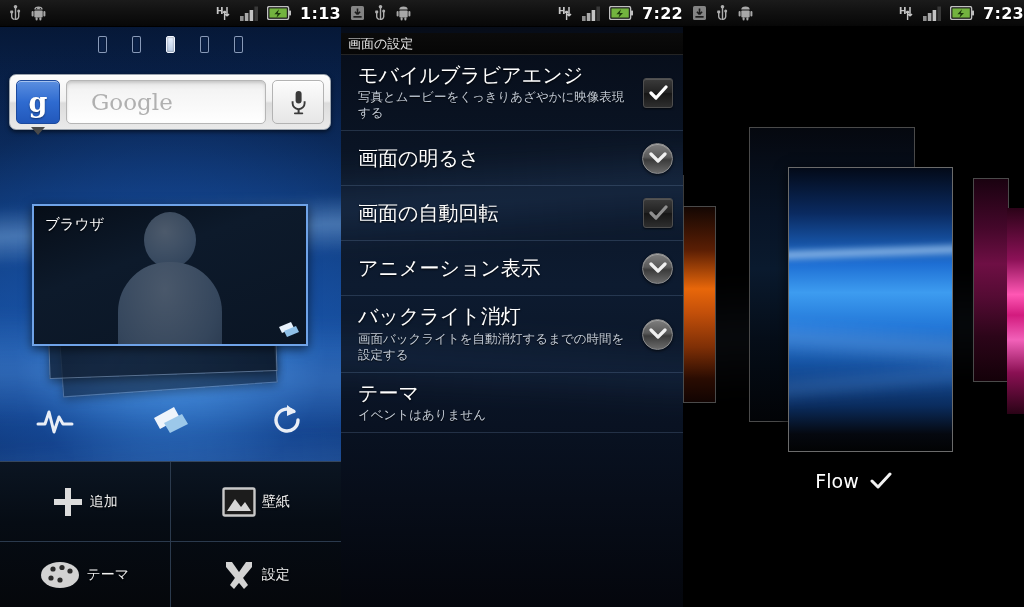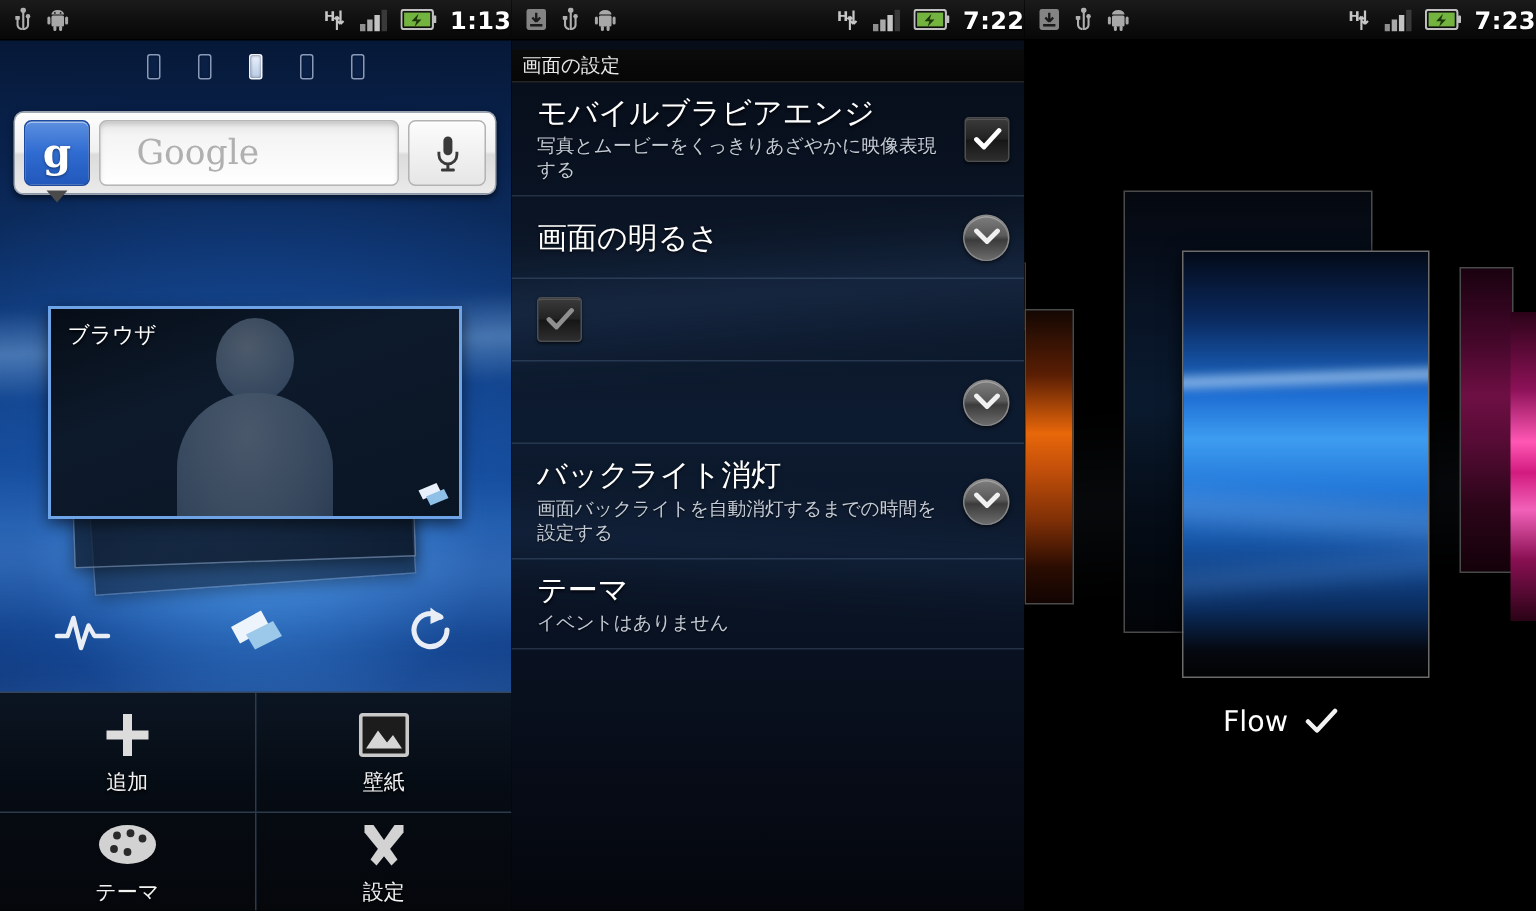--- a/index.html
+++ b/index.html
@@ -106,21 +106,21 @@
   .ts-tools{ position:absolute; left:0; top:400px; width:341px; display:flex; justify-content:center; gap:76px; z-index:6; }
   .ts-tool{ width:40px; height:40px; display:flex; align-items:center; justify-content:center; }
 
   
   .optmenu{
     position:absolute; left:0; bottom:0; width:341px; height:146px; z-index:20;
     background:linear-gradient(to bottom,#0b1522 0%,#060c14 42%,#05070b 100%);
     border-top:1px solid #35465c;
     display:grid; grid-template-columns:1fr 1fr; grid-template-rows:80px 66px;
   }
-  .optcell{ position:relative; display:flex; flex-direction:column; align-items:center; justify-content:center; gap:6px; }
+  .optcell{ position:relative; display:flex; flex-direction:row; align-items:center; justify-content:center; gap:6px; }
   .optcell.tl{ border-right:1px solid #2b3a4d; border-bottom:1px solid #2b3a4d; }
   .optcell.tr{ border-bottom:1px solid #2b3a4d; }
   .optcell.bl{ border-right:1px solid #2b3a4d; }
   .opt-lbl{ color:#f2f2f2; font-size:14px; text-shadow:0 1px 2px #000; }
   .opt-ico{ height:34px; display:flex; align-items:center; justify-content:center; }
 
   
   .dockrow{ position:absolute; left:0; bottom:0; width:341px; height:66px; display:flex; align-items:center; z-index:15; }
   .dockitem{ flex:1; display:flex; flex-direction:column; align-items:center; justify-content:center; gap:3px; opacity:.40; }
   .dock-lbl{ color:#cfcfcf; font-size:11px; }
@@ -516,29 +516,33 @@
           <div class="set-title">画面の明るさ</div>
         </div>
         <div class="chev">
           <svg width="18" height="12" viewBox="0 0 18 12">
             <path d="M2 2 L9 9 L16 2" stroke="#f0f0f0" stroke-width="3.2" fill="none" stroke-linecap="round" stroke-linejoin="round"></path>
           </svg>
         </div>
       </div>
 
       <div class="set-row">
+        <div class="set-txt">
+          <div class="set-title">画面の自動回転</div>
+        </div>
         <div class="cbox">
           <svg width="19" height="16" viewBox="0 0 19 16">
             <path d="M2 8 L7 13 L17 2" stroke="#8f8f8f" stroke-width="3.2" fill="none" stroke-linecap="round" stroke-linejoin="round"></path>
           </svg>
         </div>
       </div>
 
       <div class="set-row">
         <div class="set-txt">
+          <div class="set-title">アニメーション表示</div>
         </div>
         <div class="chev">
           <svg width="18" height="12" viewBox="0 0 18 12">
             <path d="M2 2 L9 9 L16 2" stroke="#f0f0f0" stroke-width="3.2" fill="none" stroke-linecap="round" stroke-linejoin="round"></path>
           </svg>
         </div>
       </div>
 
       <div class="set-row">
         <div class="set-txt">

